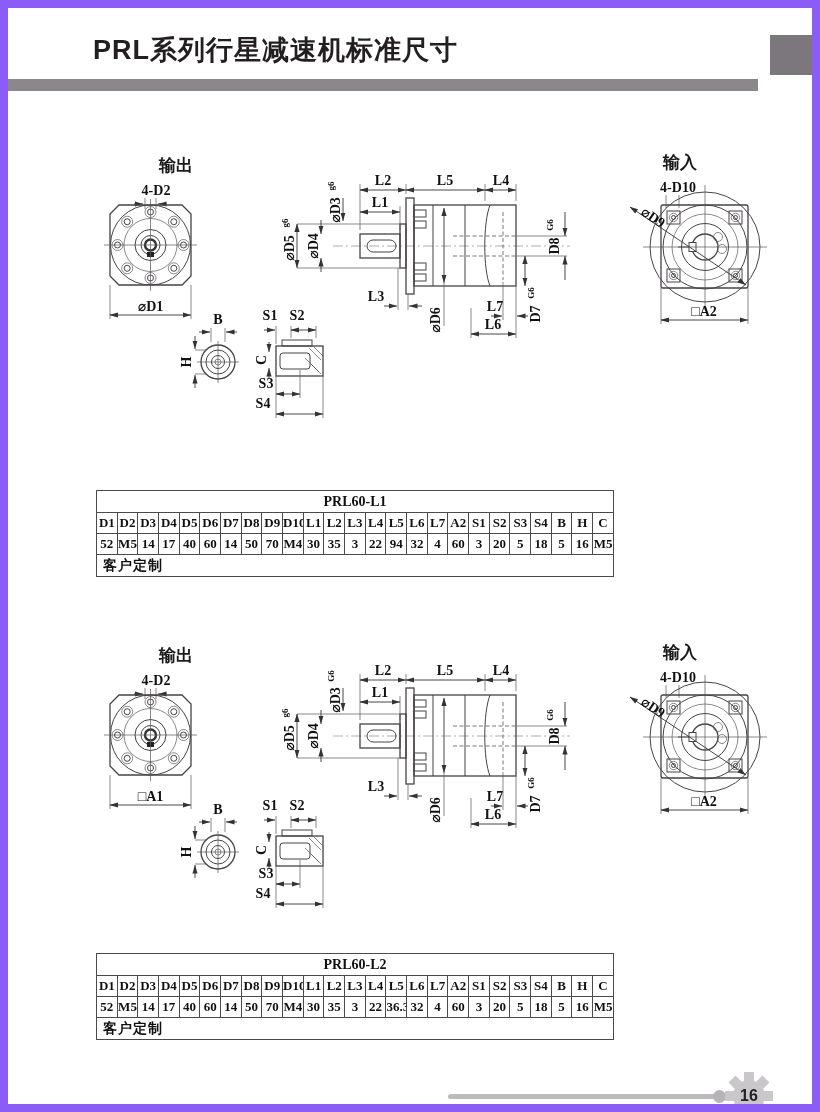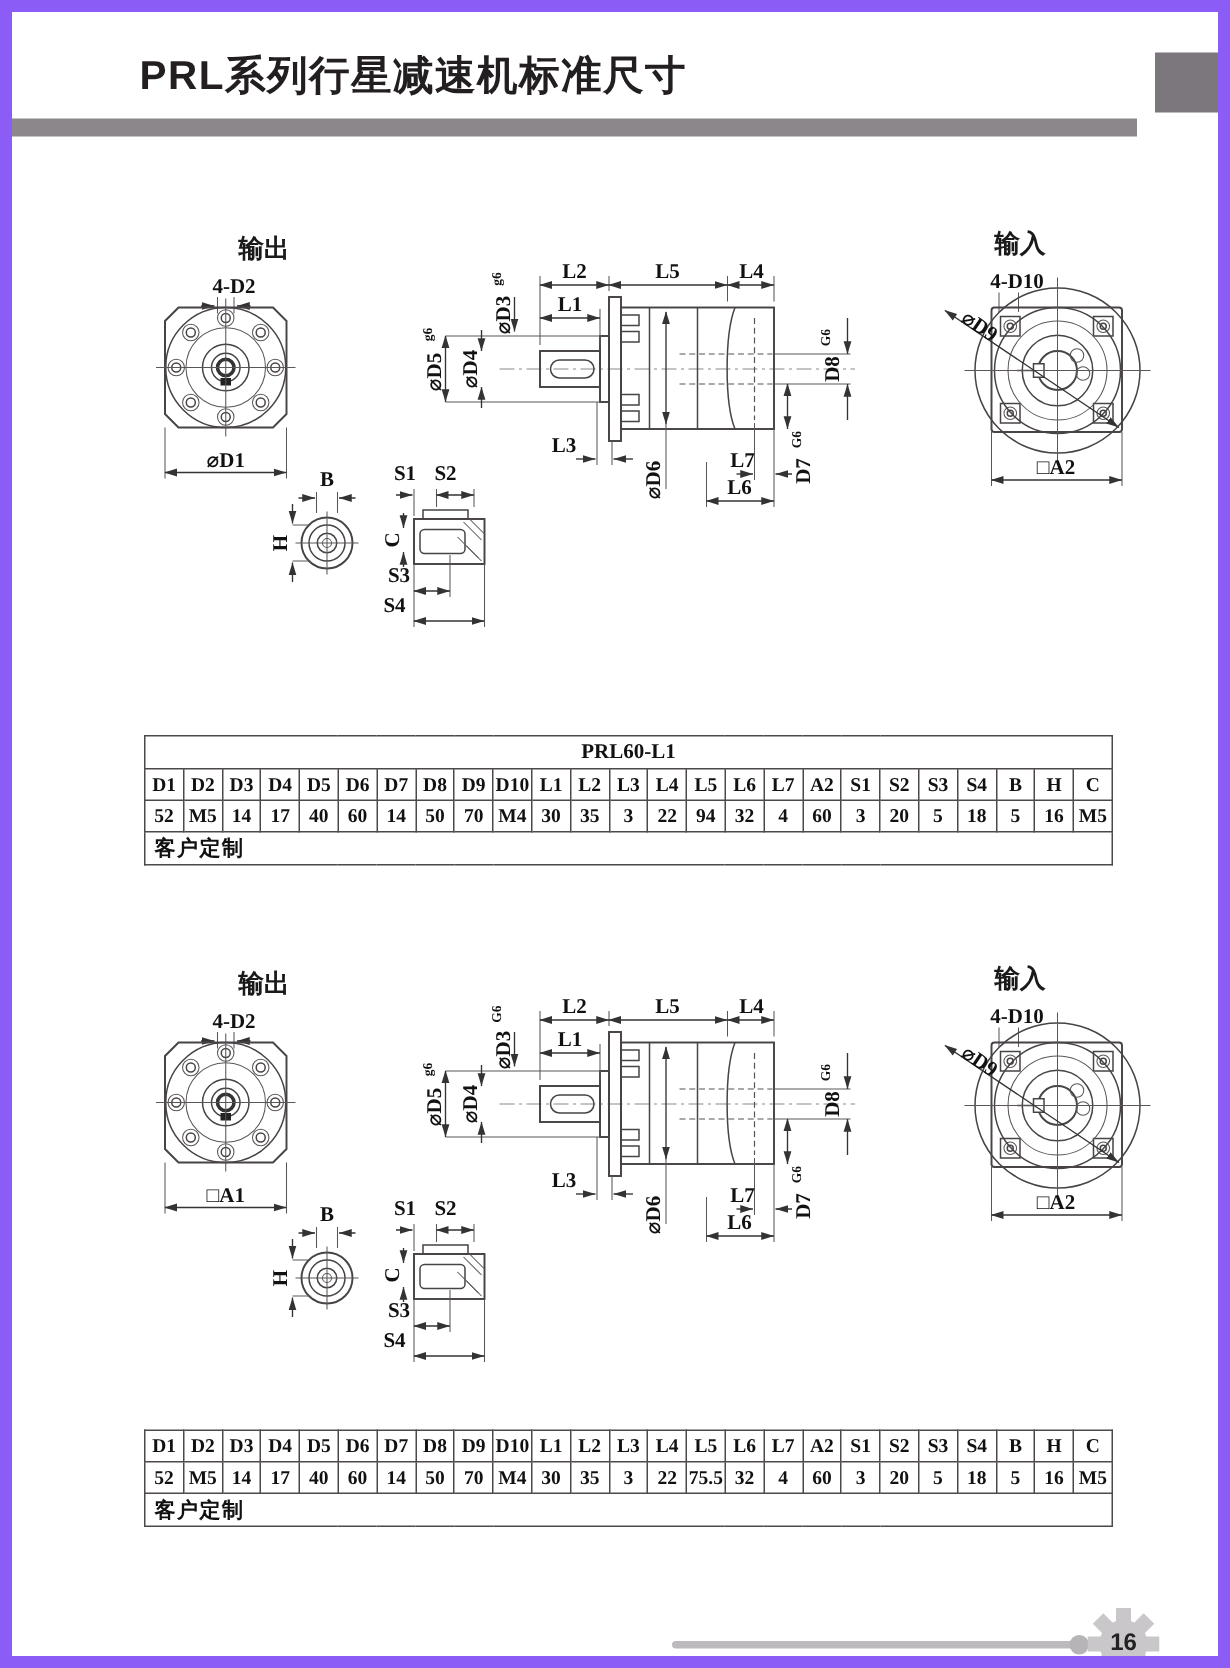--- a/index.html
+++ b/index.html
@@ -19,21 +19,21 @@
   .cl{stroke:#8a8a8a;stroke-width:0.7;fill:none;stroke-dasharray:10 3 2 3;}
   .dash{stroke:#555;stroke-width:0.8;fill:none;stroke-dasharray:4 2.5;}
   .dim{stroke:#333;stroke-width:0.9;fill:none;}
   .dt{font-family:"Liberation Serif","DejaVu Serif","DejaVu Sans",serif;font-weight:bold;
       font-size:14px;fill:#111;}
   .dts{font-family:"Liberation Serif","DejaVu Serif","DejaVu Sans",serif;font-weight:bold;
       font-size:9px;fill:#111;}
   .cn{font-family:"Liberation Sans","DejaVu Sans",sans-serif;font-weight:bold;
       font-size:17px;fill:#1a1a1a;}
   
-  .dim-table{position:absolute;left:88px;width:646px;border-collapse:collapse;table-layout:fixed;
+  .dim-table{position:absolute;left:88px;width:518px;border-collapse:collapse;table-layout:fixed;
       font-family:"Liberation Serif","DejaVu Serif","DejaVu Sans",serif;font-weight:bold;
       font-size:13px;color:#111;background:#fff;}
   .dim-table td{border:1px solid #4c484c;text-align:center;height:20px;padding:0;overflow:hidden;}
   .dim-table td.tt{font-size:14px;height:21px;}
   .dim-table td.ft{text-align:left;font-family:Liberation Sans, sans-serif;
       font-size:14px;padding-left:6px;letter-spacing:1px;height:21px;}
   
   .page-line{position:absolute;left:440px;top:1086px;width:272px;height:5px;background:#bdbabd;border-radius:3px;}
   .page-dot{position:absolute;left:705px;top:1082px;width:13px;height:13px;border-radius:50%;background:#b7b4b7;}
   .gear-wrap{position:absolute;left:717px;top:1064px;width:48px;height:48px;}
@@ -596,20 +596,23 @@
         <text class="dt" x="103" y="80" text-anchor="middle">S3</text>
         <line class="dim" x1="113" y1="106" x2="160" y2="106" marker-start="url(#as)" marker-end="url(#ae)"></line>
         <text class="dt" x="100" y="100" text-anchor="middle">S4</text>
       </g>
     </svg>
   </div>
 
   <table class="dim-table" style="top:945px">
     <tbody>
       <tr>
+        <td class="tt" colspan="25">PRL60-L2</td>
+      </tr>
+      <tr>
           <td>D1</td>
           <td>D2</td>
           <td>D3</td>
           <td>D4</td>
           <td>D5</td>
           <td>D6</td>
           <td>D7</td>
           <td>D8</td>
           <td>D9</td>
           <td>D10</td>
@@ -637,21 +640,21 @@
           <td>40</td>
           <td>60</td>
           <td>14</td>
           <td>50</td>
           <td>70</td>
           <td>M4</td>
           <td>30</td>
           <td>35</td>
           <td>3</td>
           <td>22</td>
-          <td>75.5</td>
+          <td>36.3</td>
           <td>32</td>
           <td>4</td>
           <td>60</td>
           <td>3</td>
           <td>20</td>
           <td>5</td>
           <td>18</td>
           <td>5</td>
           <td>16</td>
           <td>M5</td>

